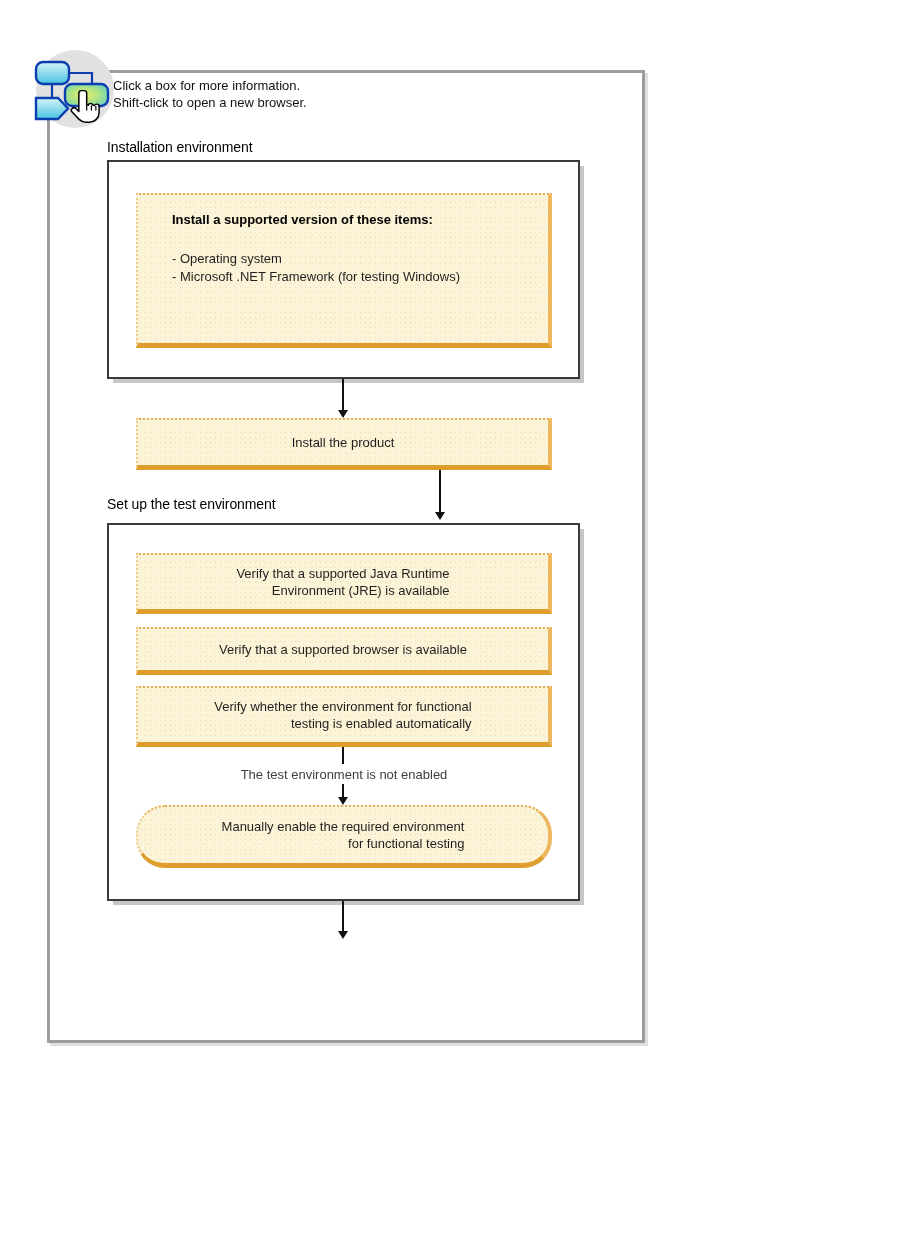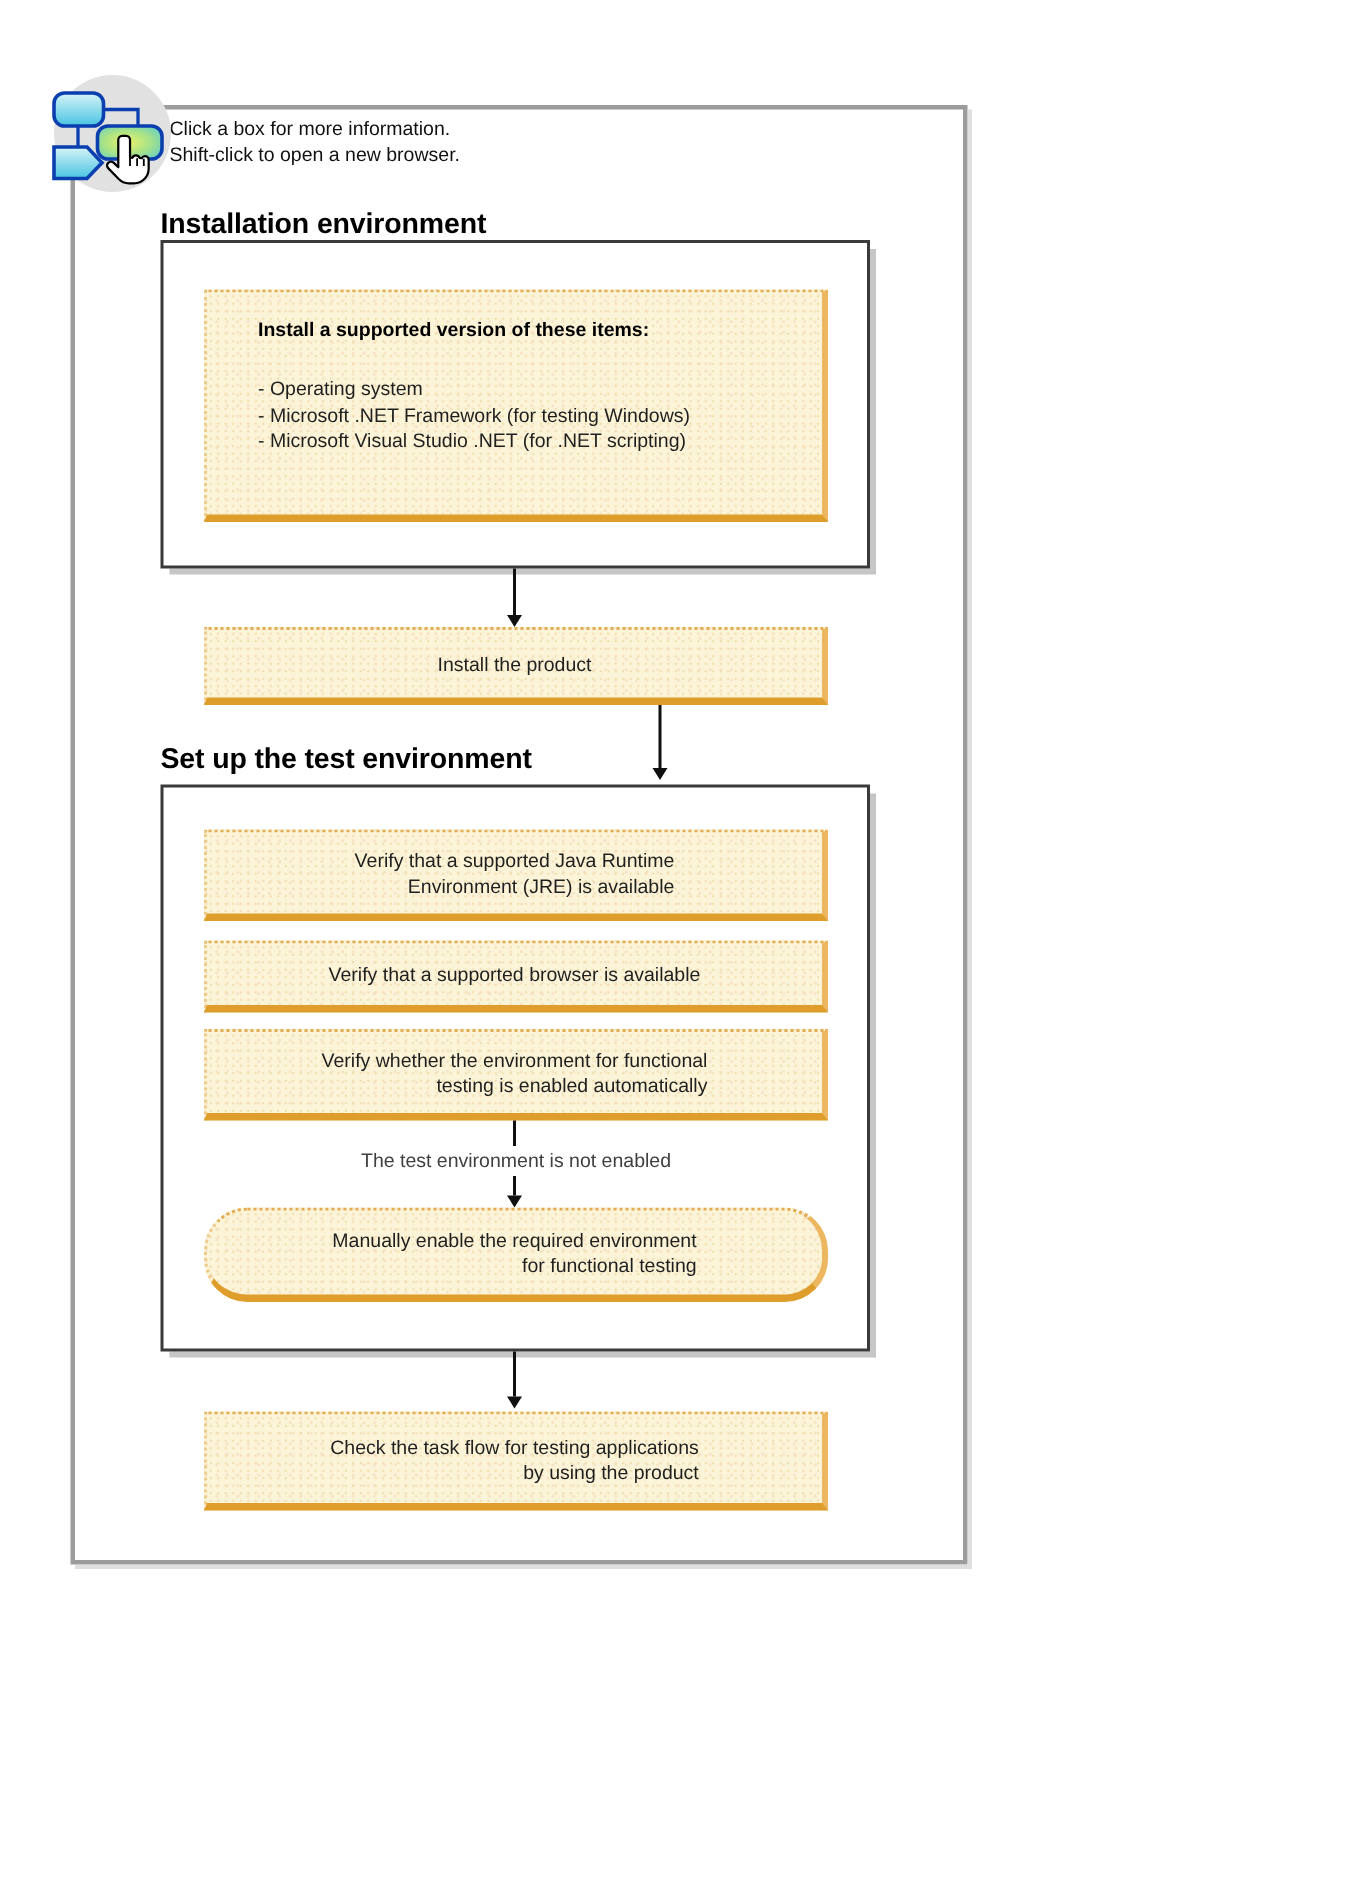--- a/index.html
+++ b/index.html
@@ -10,21 +10,21 @@
   .frame{position:absolute;left:47px;top:70px;width:598px;height:973px;box-sizing:border-box;
          border:3px solid #9C9C9C;box-shadow:3px 3px 0 #DFDFDF;background:transparent;}
 
   
   .group{position:absolute;box-sizing:border-box;background:#ffffff;border:2px solid #3A3A3A;
          box-shadow:5px 5px 0 -1px #C6C6C6;}
   .g1{left:107px;top:160px;width:473px;height:219px;}
   .g2{left:107px;top:523px;width:473px;height:378px;}
 
   
-  .heading{position:absolute;left:107px;font-size:19px;font-weight:bold;letter-spacing:-0.1px;}
+  .heading{position:absolute;left:107px;font-size:14px;font-weight:normal;letter-spacing:-0.1px;}
   .h1{top:139px;} .h2{top:496px;}
 
   
   .legend{position:absolute;left:113px;top:78px;font-size:13px;line-height:16.5px;color:#111;}
 
   
   .ybox{position:absolute;box-sizing:border-box;width:416px;left:136px;
         background-color:#FCF4D8;
         background-image:radial-gradient(#F1DCAC 0.9px,transparent 1px),
                          radial-gradient(#F6E0C4 0.8px,transparent 1px);
@@ -94,21 +94,20 @@
   </div>
 
   <div class="heading h1">Installation environment</div>
   <div class="group g1"></div>
 
   <div class="ybox prereq">
     <div class="title">Install a supported version of these items:</div>
     <div class="items">
       <div>- Operating system</div>
       <div>- Microsoft .NET Framework (for testing Windows)</div>
-      <div>- Microsoft Visual Studio .NET (for .NET scripting)</div>
     </div>
   </div>
 
   <div class="vl" style="left:342px;top:379px;height:32px;"></div>
   <div class="ah" style="left:338px;top:410px;"></div>
 
   <div class="ybox centered b-install">
     <span>Install the product</span>
   </div>
 
@@ -146,20 +145,14 @@
   <div class="ybox blockcenter b-manual">
     <span class="tb">
       <span>Manually enable the required environment</span><br>
       <span>for functional testing</span>
     </span>
   </div>
 
   <div class="vl" style="left:342px;top:901px;height:30px;"></div>
   <div class="ah" style="left:338px;top:931px;"></div>
 
-  <div class="ybox blockcenter b-check">
-    <span class="tb">
-      <span>Check the task flow for testing applications</span><br>
-      <span>by using the product</span>
-    </span>
-  </div>
 
 </div>
 
 </body></html>

